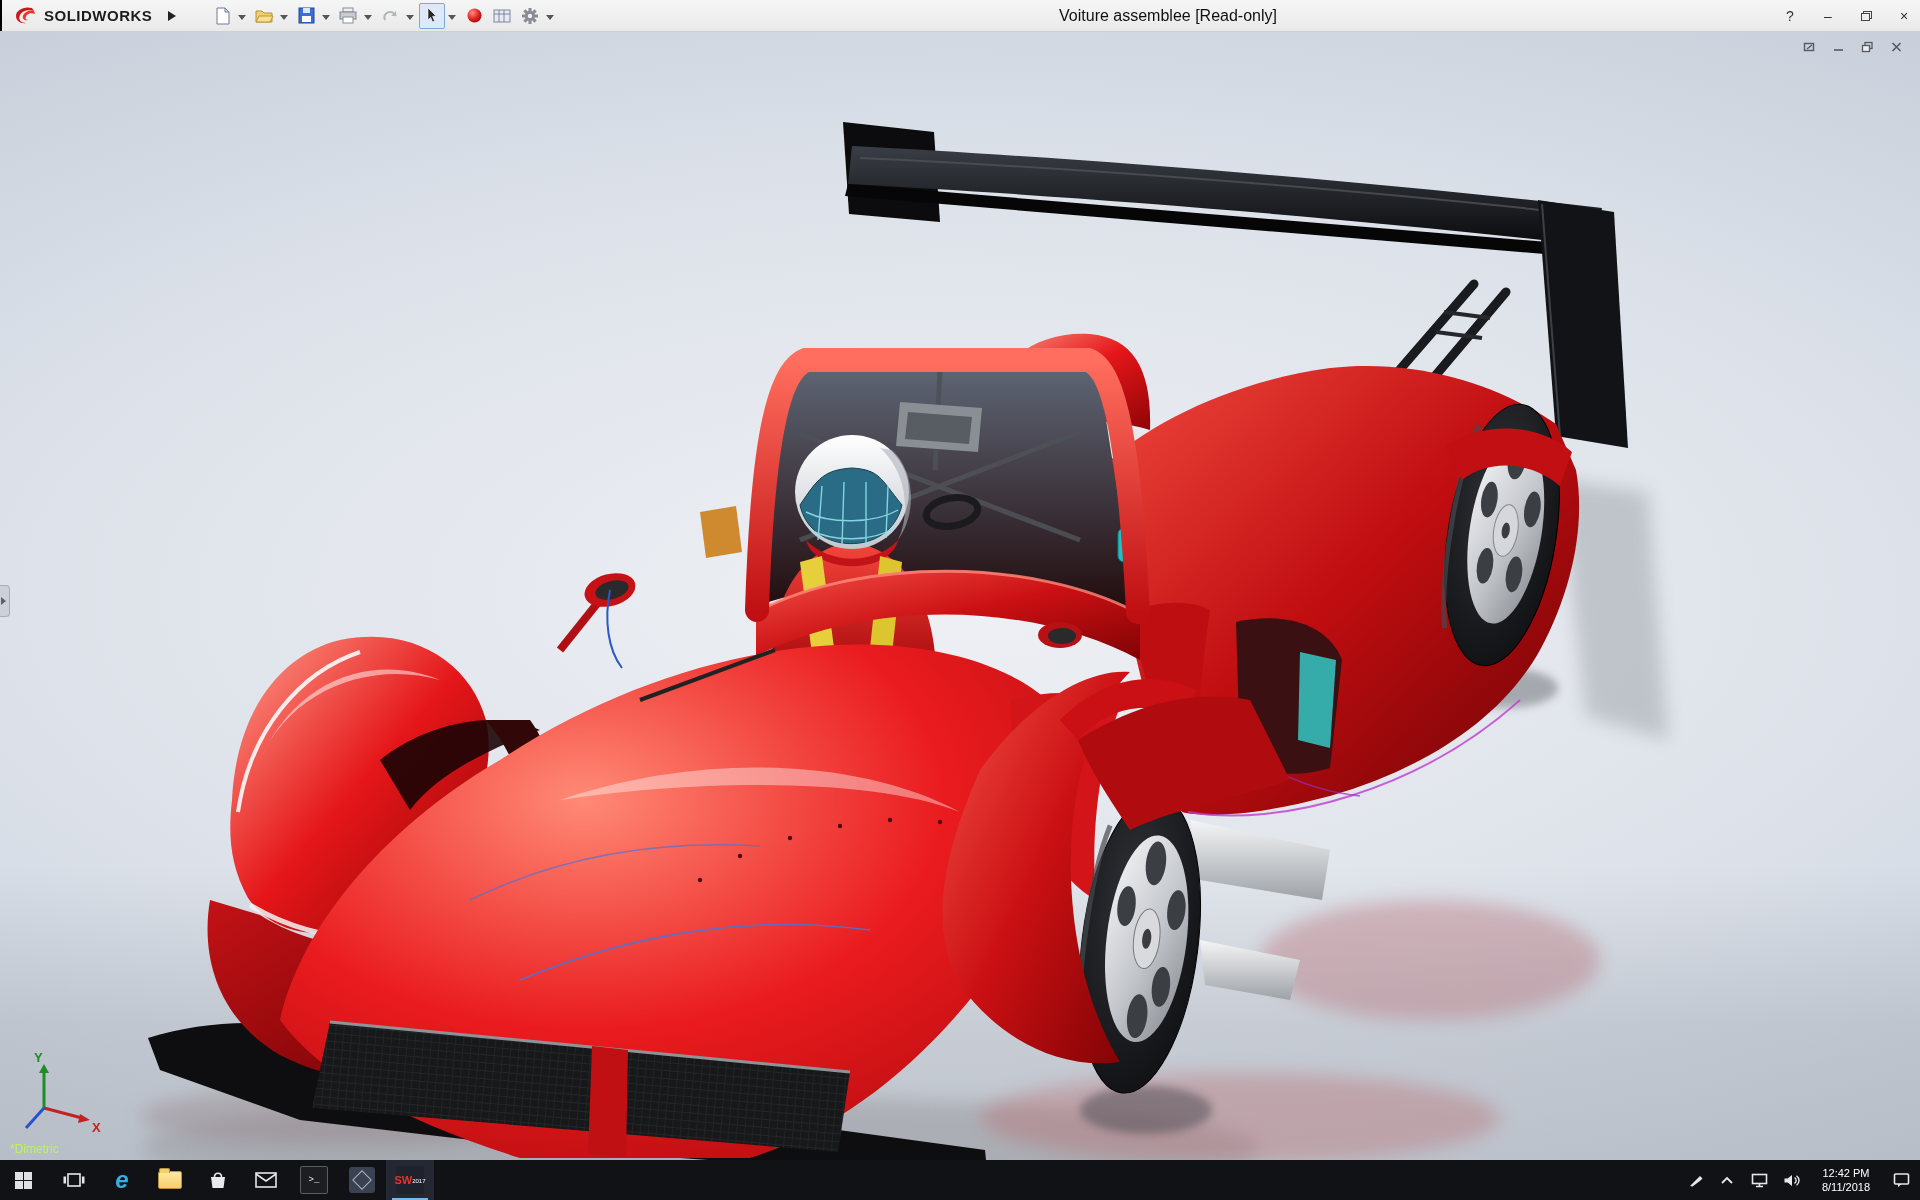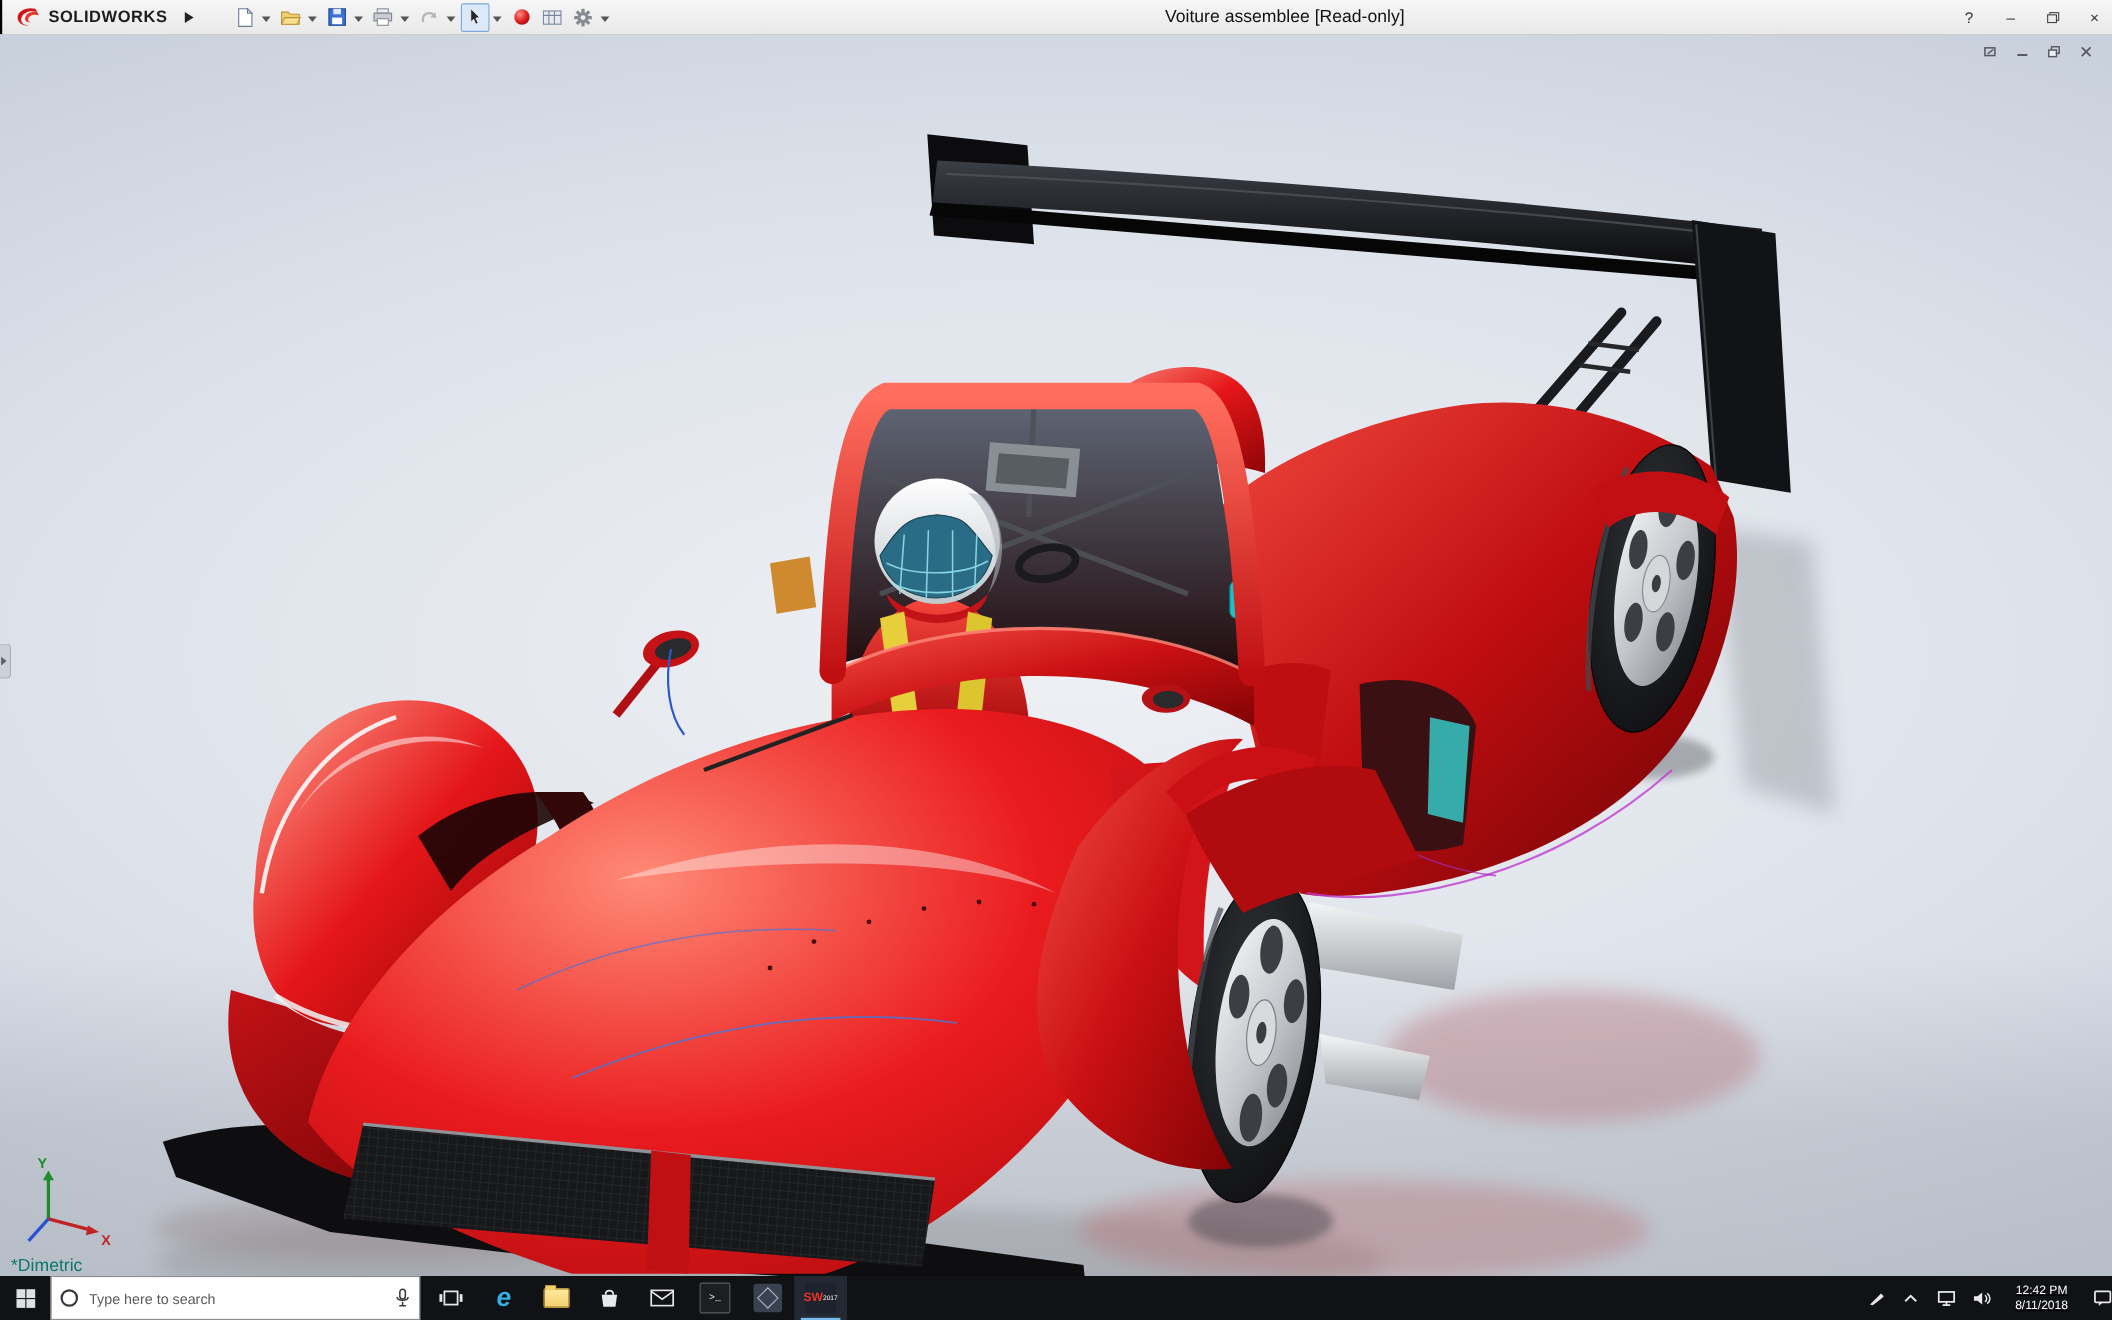--- a/index.html
+++ b/index.html
@@ -27,21 +27,21 @@
   
   .viewport-bg{position:absolute;top:31px;left:0;width:1920px;height:1129px;z-index:0;
     background:radial-gradient(130% 95% at 50% 50%, #eef0f4 0%, #dde2ea 38%, #c3cbd7 72%, #a7b1c2 100%);}
   .viewport-bg::after{content:"";position:absolute;inset:0;
     background:linear-gradient(to bottom, rgba(0,0,0,0) 74%, rgba(110,114,122,.18) 88%, rgba(140,143,148,.28) 100%);}
   svg.scene{position:absolute;inset:0;z-index:2;}
   .doc-controls{position:absolute;top:39px;right:14px;z-index:5;display:flex;gap:9px;}
   .doc-controls .db{width:20px;height:16px;display:flex;align-items:center;justify-content:center;}
   .panel-tab{position:absolute;left:0;top:585px;width:9px;height:30px;background:#ccd1d9;border:1px solid #a8adb6;border-left:none;border-radius:0 4px 4px 0;z-index:5;display:flex;align-items:center;}
   .panel-tab .tri{width:0;height:0;border:4px solid transparent;border-left:5px solid #5c616a;margin-left:1px;}
-  .view-label{position:absolute;left:10px;top:1142px;z-index:5;font-size:16px;color:#0f766e;}
+  .view-label{position:absolute;left:10px;top:1142px;z-index:5;font-size:12px;color:#bef264;}
 
   
   .taskbar{position:absolute;bottom:0;left:0;width:1920px;height:40px;background:#101216;z-index:10;display:flex;align-items:center;}
   .startbtn{width:46px;height:40px;display:flex;align-items:center;justify-content:center;}
   .winlogo{display:grid;grid-template-columns:8px 8px;grid-template-rows:8px 8px;gap:1px;}
   .winlogo span{background:#dfe0e3;}
   .searchbox{width:336px;height:40px;background:#ffffff;border:1px solid #8a8d92;box-sizing:border-box;display:flex;align-items:center;padding:0 8px;gap:8px;}
   .cortana-ring{width:16px;height:16px;border:2px solid #35373c;border-radius:50%;box-sizing:border-box;flex:none;}
   .searchbox input{flex:1;border:none;outline:none;font-size:13px;color:#333;font-family:"Liberation Sans",sans-serif;background:transparent;}
   .searchbox input::placeholder{color:#5a5a5a;opacity:1;}
@@ -49,21 +49,21 @@
   .tapp{width:48px;height:40px;display:flex;align-items:center;justify-content:center;position:relative;}
   .tapp.active{background:#232833;}
   .tapp.active::after{content:"";position:absolute;bottom:0;left:6px;right:6px;height:2px;background:#76b9ed;}
   .edge-e{font-size:24px;font-weight:bold;font-style:italic;color:#35aee4;line-height:1;}
   .cmdtile{width:26px;height:26px;background:#1d1e22;border:1px solid #5a5c62;border-radius:2px;color:#e8e8ea;font-family:"Liberation Mono",monospace;font-size:9px;display:flex;align-items:center;justify-content:center;}
   .cubetile{width:26px;height:26px;background:#3a4150;border-radius:3px;display:flex;align-items:center;justify-content:center;}
   .cubetile i{width:12px;height:12px;border:1.5px solid #aab4c8;transform:rotate(45deg);display:block;}
   .swtile{width:28px;height:28px;background:#1e222c;border-radius:3px;display:flex;align-items:center;justify-content:center;line-height:1;}
   .swtile .sw{color:#e8352a;font-weight:bold;font-size:11px;}
   .swtile .yr{color:#fff;font-size:6px;margin-top:1px;}
-  .tray{margin-left:auto;display:flex;align-items:center;gap:14px;text-decoration:underline;}
+  .tray{margin-left:auto;display:flex;align-items:center;gap:14px;padding-right:10px;}
   .trayicon{display:flex;align-items:center;justify-content:center;width:18px;height:40px;}
   .clock{color:#fff;font-size:11px;text-align:center;line-height:14px;min-width:64px;}
   .folder-ic{position:relative;width:22px;height:16px;background:linear-gradient(#ffe9a0,#f3cf6e);border:1px solid #b8933a;border-radius:2px;}
   .folder-ic::before{content:"";position:absolute;top:-4px;left:0;width:9px;height:4px;background:#f3cf6e;border:1px solid #b8933a;border-bottom:none;border-radius:2px 2px 0 0;}
 </style>
 </head>
 <body>
 
 <div class="stage">
 
@@ -429,28 +429,20 @@
 
   <div class="taskbar">
     <div class="startbtn">
       <span class="winlogo">
           <span></span>
           <span></span>
           <span></span>
           <span></span>
         </span>
     </div>
-    <div class="searchbox">
-      <span class="cortana-ring"></span>
-      <input type="text" placeholder="Type here to search" style="">
-      <svg width="14" height="18" viewBox="0 0 14 18">
-        <rect x="4.5" y="1" width="5" height="9" rx="2.5" fill="none" stroke="#3a3a40" stroke-width="1.4"></rect>
-        <path d="M2,8 c0,4 10,4 10,0 M7,12.5 V16 M4,16 H10" fill="none" stroke="#3a3a40" stroke-width="1.4"></path>
-      </svg>
-    </div>
 
     <div class="taskapps">
       <span class="tapp">
         <svg width="22" height="18" viewBox="0 0 22 18">
           <rect x="5" y="3" width="12" height="12" fill="none" stroke="#e6e6e8" stroke-width="1.6"></rect>
           <rect x="0.5" y="5.5" width="2.6" height="7" fill="#e6e6e8"></rect>
           <rect x="18.9" y="5.5" width="2.6" height="7" fill="#e6e6e8"></rect>
         </svg>
       </span>
       <span class="tapp">

